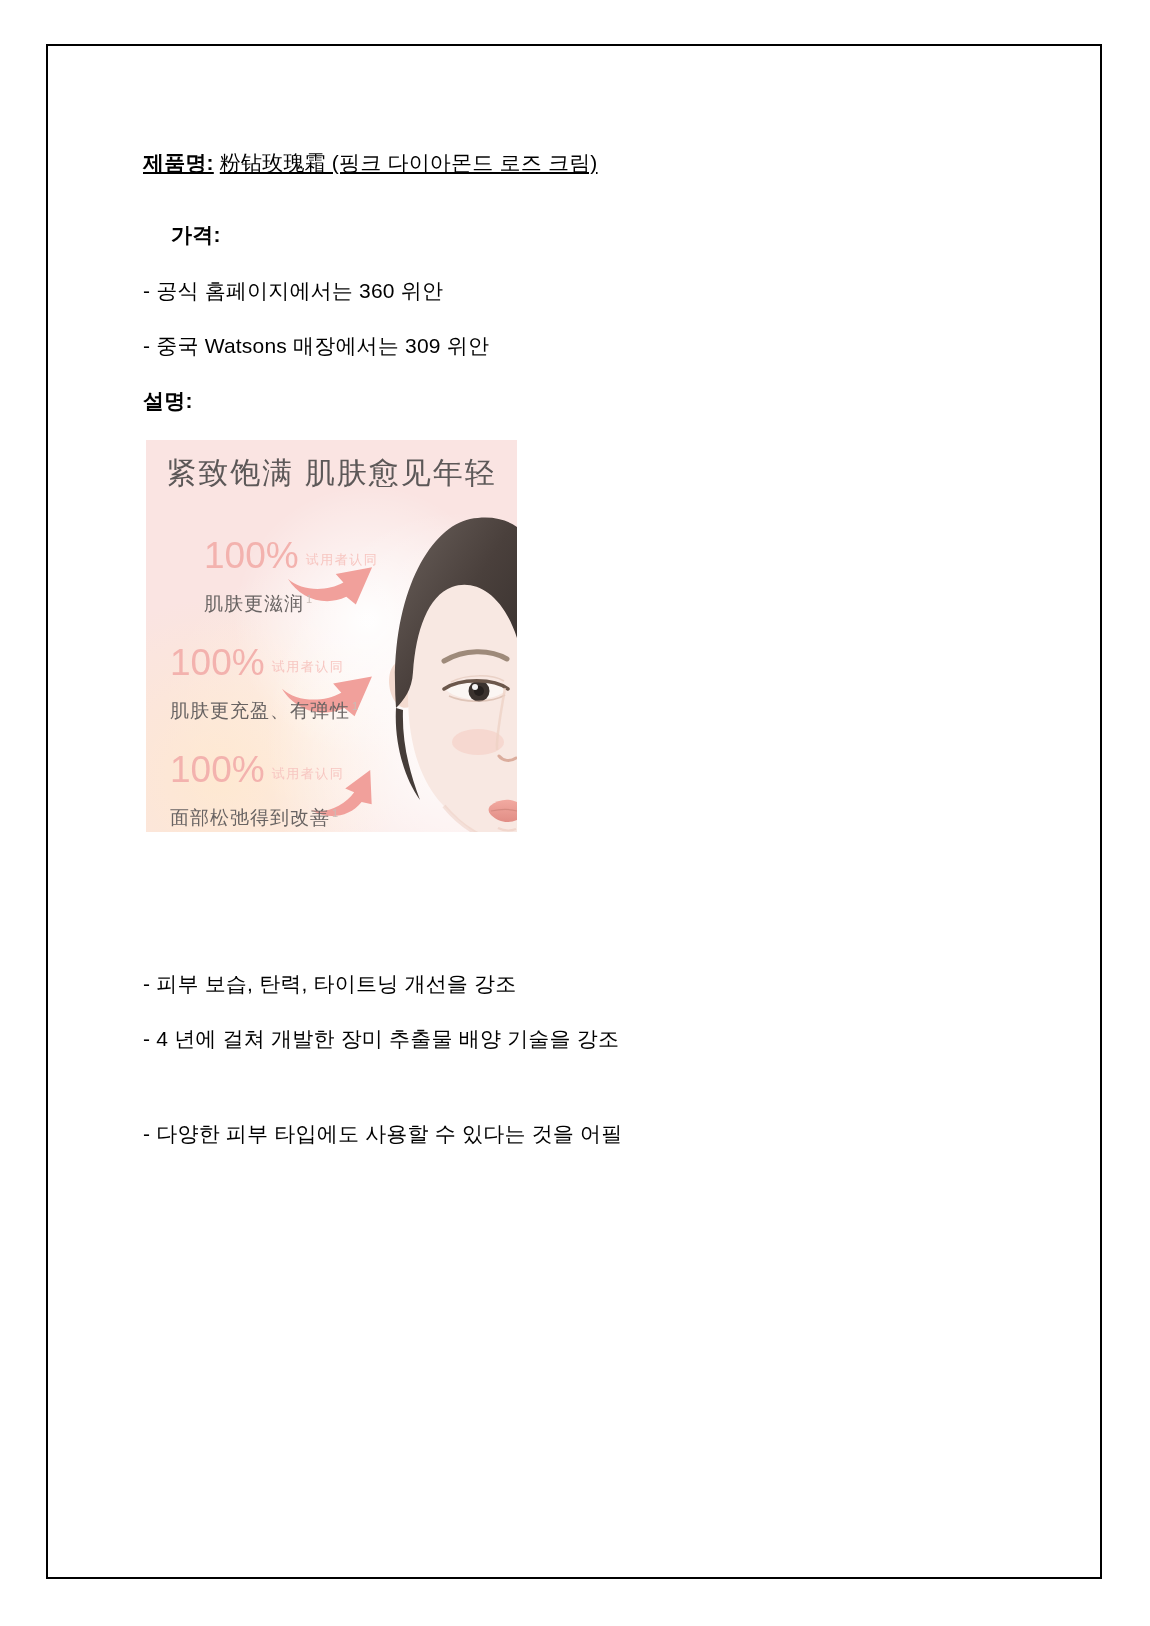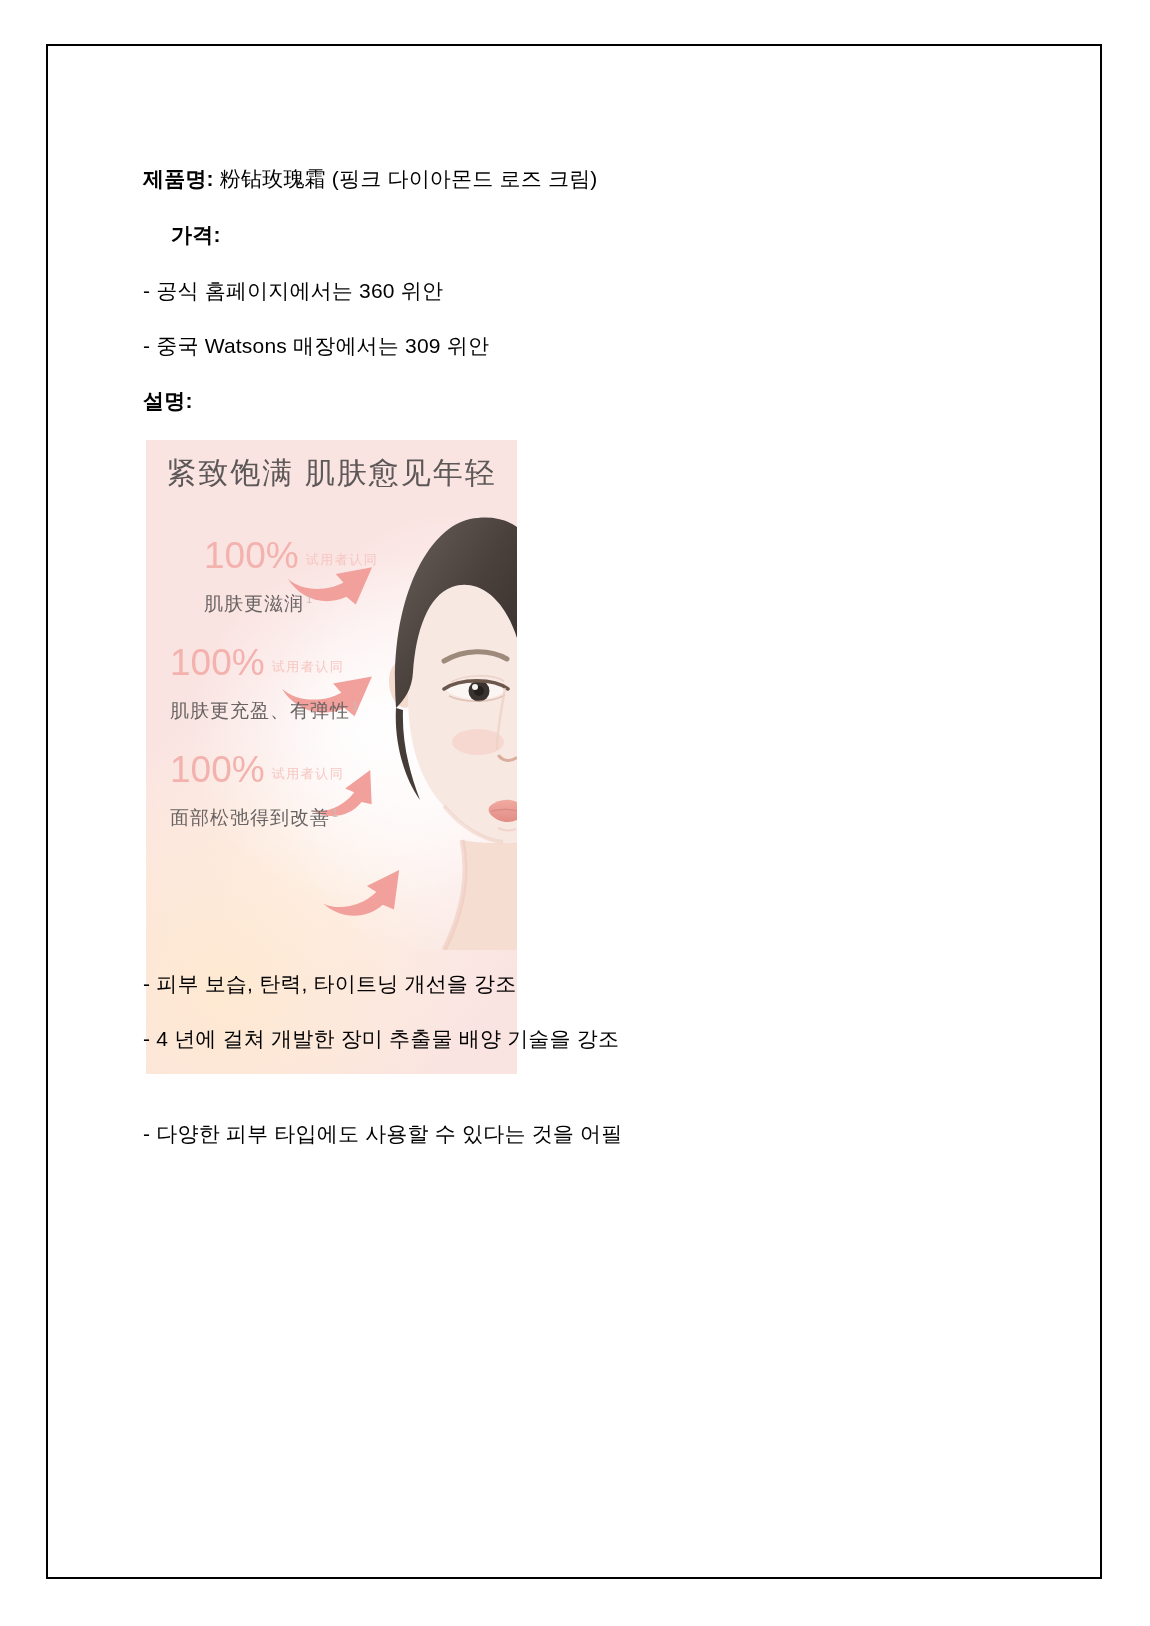--- a/index.html
+++ b/index.html
@@ -12,32 +12,32 @@
     position:absolute;left:46px;top:44px;width:1056px;height:1535px;
     border:2px solid #000;box-sizing:border-box;background:#fff;
   }
   
   .tline{
     position:absolute;left:143px;font-size:21px;line-height:1.25;
     white-space:nowrap;letter-spacing:0.2px;
   }
   .tline .lbl{font-weight:700;}
   .tline .val{margin-left:6px;}
-  #line-product{top:166px;}
+  #line-product{top:150px;text-decoration:underline;}
   #line-price-label{top:222px;margin-left:28px;}
   #line-price-0{top:278px;}
   #line-price-1{top:333px;}
   #line-desc-label{top:388px;}
   #line-note-0{top:971px;}
   #line-note-1{top:1026px;}
   #line-note-2{top:1121px;}
 
   
   .ad{
-    position:absolute;left:146px;top:440px;width:371px;height:634px;
+    position:absolute;left:146px;top:440px;width:371px;height:392px;
     overflow:hidden;
     background:
       radial-gradient(circle at 60% 46%, rgba(255,255,255,0.95) 0%, rgba(255,255,255,0) 44%),
       radial-gradient(circle at 20% 86%, rgba(255,233,206,0.85) 0%, rgba(255,233,206,0) 40%),
       radial-gradient(circle at 46% 70%, rgba(255,245,238,0.7) 0%, rgba(255,245,238,0) 45%),
       #fae4e2;
   }
   .portrait{position:absolute;left:0;top:0;width:371px;height:510px;z-index:1;}
   .ad-headline{
     position:absolute;top:13px;left:0;right:0;z-index:3;text-align:center;

